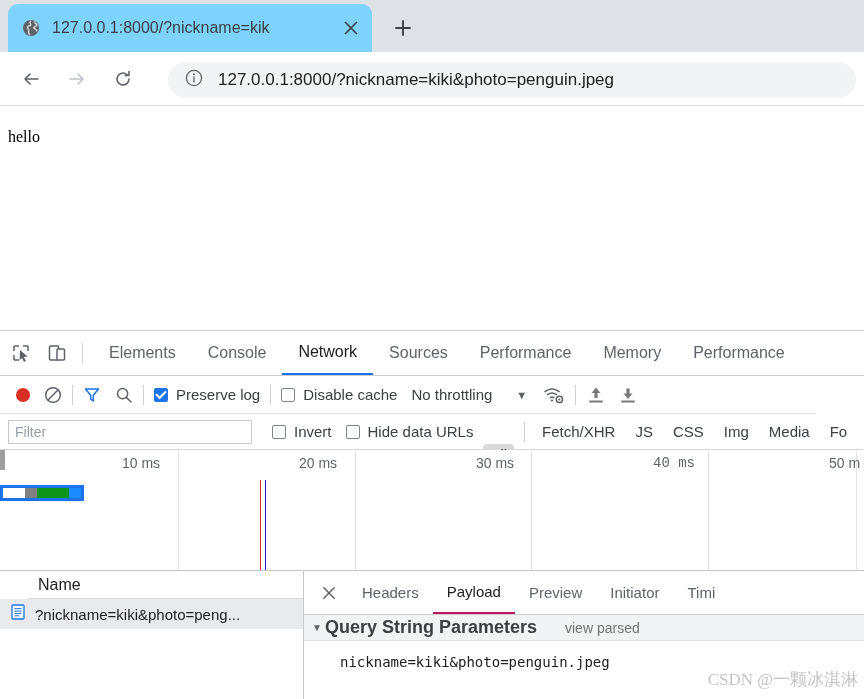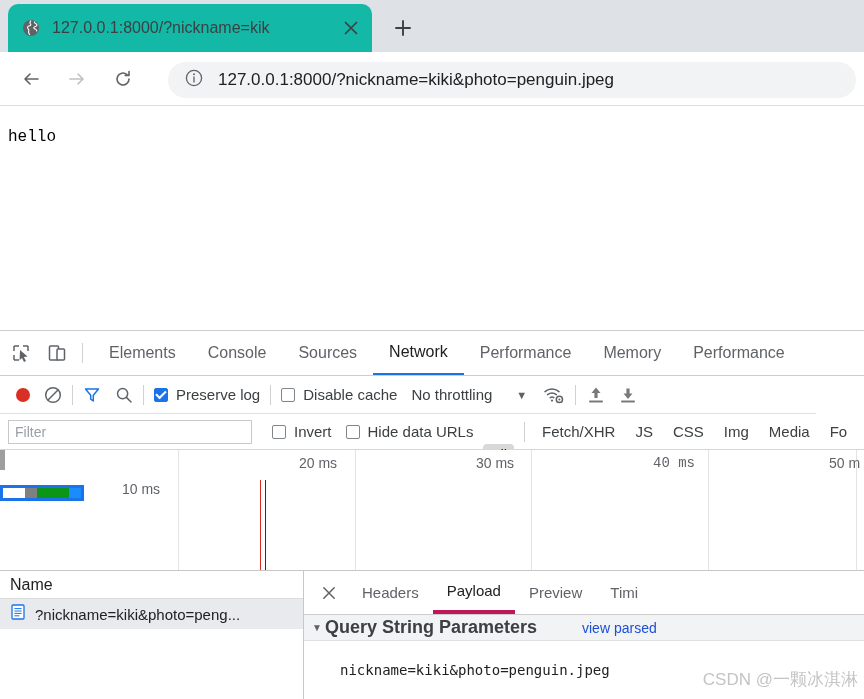--- a/index.html
+++ b/index.html
@@ -12,21 +12,21 @@
   }
   #app { position: relative; width: 864px; height: 699px; overflow: hidden; }
 
   
   .tabstrip {
     position: absolute; left: 0; top: 0; width: 864px; height: 52px;
     background: #dee1e6;
   }
   .tab {
     position: absolute; left: 8px; top: 4px; width: 364px; height: 48px;
-    background: #14b8a6;
+    background: #7dd3fc;
     border-radius: 10px 10px 0 0;
     display: flex; align-items: center;
     padding: 0 8px 0 14px;
     box-sizing: border-box;
   }
   .tab .favicon {
     width: 18px; height: 18px; flex: 0 0 18px; margin-right: 12px;
     display: block;
   }
   .tab .tab-title {
@@ -74,21 +74,21 @@
     background: #dadce0;
   }
 
   
   .viewport {
     position: absolute; left: 0; top: 106px; width: 864px; height: 224px;
     background: #ffffff;
   }
   .page-text {
     position: absolute; left: 8px; top: 22px;
-    font-family: Liberation Mono, monospace;
+    font-family: Liberation Serif, serif;
     font-size: 16px; color: #000000;
   }
 
   
   .devtools {
     position: absolute; left: 0; top: 330px; width: 864px; height: 369px;
     background: #ffffff;
     border-top: 1px solid #cdcdcd;
   }
   .dt-tabbar {
@@ -190,21 +190,21 @@
     display: flex;
   }
   .req-list {
     width: 304px; flex: 0 0 304px; height: 131px;
     border-right: 1px solid #c7c7c7; box-sizing: border-box;
     background: #ffffff;
   }
   .req-head {
     height: 28px; display: flex; align-items: center;
     font-size: 16px; color: #202124; padding-left: 10px;
-    border-bottom: 1px solid #dcdcdc; box-sizing: border-box;
+    border-bottom: 1px solid #dcdcdc; box-sizing: border-box; margin-left: 28px;
   }
   .req-row {
     height: 30px; display: flex; align-items: center;
     background: #e8eaed; padding-left: 10px; box-sizing: border-box;
   }
   .req-row .doc-icon { flex: 0 0 16px; margin-right: 9px; display: block; }
   .req-row .req-name {
     font-size: 15px; color: #202124; white-space: nowrap; overflow: hidden; text-align: center;
   }
 
@@ -215,39 +215,39 @@
   }
   .close-x {
     width: 26px; height: 26px; margin: 0 6px 0 12px; flex: 0 0 26px;
     display: flex; align-items: center; justify-content: center;
   }
   .d-tab {
     height: 43px; padding: 0 14px; display: flex; align-items: center;
     font-size: 15px; color: #5f6368; white-space: nowrap; flex: 0 0 auto;
     box-sizing: border-box;
   }
-  .d-tab.active { color: #202124; border-bottom: 4px solid #be185d; }
+  .d-tab.active { color: #202124; border-bottom: 2px solid #be185d; }
   .section-head {
     height: 26px; background: #f1f3f4;
     display: flex; align-items: center;
     border-bottom: 1px solid #e0e0e0; box-sizing: border-box;
     padding-left: 8px;
   }
   .caret { font-size: 10px; color: #5f6368; margin-right: 3px; }
   .section-title { font-size: 18px; font-weight: bold; color: #3c4043; }
-  .view-parsed { font-size: 14px; color: #1d4ed8; margin-left: 45px; }
-  .payload-body { padding: 20px 0 0 36px; }
+  .view-parsed { font-size: 14px; color: #737373; margin-left: 28px; }
+  .payload-body { padding: 12px 0 0 36px; }
   .payload-text {
     font-family: "DejaVu Sans Mono", "Liberation Mono", monospace;
     font-size: 14px; color: #202124; white-space: nowrap;
   }
   .watermark {
     position: absolute; right: 6px; bottom: 8px;
     font-size: 17px; color: #c4c4c4;
-    font-family: Liberation Sans, sans-serif;
+    font-family: Liberation Serif, serif;
     white-space: nowrap;
   }
 </style>
 </head>
 <body>
 
 <div id="app">
 
   <div class="tabstrip">
     <div class="tab">
@@ -321,22 +321,22 @@
       </div>
       <div class="dt-icon-btn">
         <svg width="20" height="20" viewBox="0 0 20 20">
           <rect x="2.5" y="3" width="9" height="14" rx="1" fill="none" stroke="#5f6368" stroke-width="1.5"></rect>
           <rect x="10" y="6" width="7.5" height="11" rx="1" fill="#ffffff" stroke="#5f6368" stroke-width="1.5"></rect>
         </svg>
       </div>
       <div class="vsep"></div>
       <div class="dt-tab">Elements</div>
       <div class="dt-tab">Console</div>
+      <div class="dt-tab active">Network</div>
       <div class="dt-tab">Sources</div>
-      <div class="dt-tab active">Network</div>
       <div class="dt-tab">Performance</div>
       <div class="dt-tab">Memory</div>
       <div class="dt-tab">Performance</div>
     </div>
 
     <div class="net-toolbar">
       <div class="record-dot"></div>
       <div style="width:14px;flex:0 0 14px;"></div>
       <div class="tb-group">
         <svg width="18" height="18" viewBox="0 0 18 18">
@@ -428,21 +428,21 @@
     </div>
 
     <div class="overview">
       <div class="ov-handle"></div>
       <div class="ov-grid" style="left:0;width:178px;"></div>
       <div class="ov-grid" style="left:178px;width:177px;"></div>
       <div class="ov-grid" style="left:355px;width:176px;"></div>
       <div class="ov-grid" style="left:531px;width:177px;"></div>
       <div class="ov-grid" style="left:708px;width:148px;"></div>
 
-      <div class="ov-label" style="left:122px;margin-top:26px;">10 ms</div>
+      <div class="ov-label" style="left:122px;">10 ms</div>
       <div class="ov-label" style="left:299px;">20 ms</div>
       <div class="ov-label" style="left:476px;">30 ms</div>
       <div class="ov-label" style="left:653px;font-family:Liberation Mono, monospace;">40 ms</div>
       <div class="ov-label" style="left:829px;">50 m</div>
 
       <div class="ov-bar">
         <span class="ov-seg" style="width:22px;background:#ffffff;"></span>
         <span class="ov-seg" style="width:12px;background:#808080;"></span>
         <span class="ov-seg" style="width:32px;background:#0c9618;"></span>
         <span class="ov-seg" style="width:12px;background:#1a8cff;"></span>
@@ -470,20 +470,21 @@
       <div class="detail">
         <div class="detail-tabs">
           <div class="close-x">
             <svg width="14" height="14" viewBox="0 0 14 14">
               <path d="M1.8 1.8 L12.2 12.2 M12.2 1.8 L1.8 12.2" stroke="#5f6368" stroke-width="1.5" stroke-linecap="round"></path>
             </svg>
           </div>
           <div class="d-tab">Headers</div>
           <div class="d-tab active">Payload</div>
           <div class="d-tab">Preview</div>
+          <div class="d-tab">Initiator</div>
           <div class="d-tab">Timi</div>
         </div>
         <div class="section-head">
           <span class="caret">▼</span>
           <span class="section-title">Query String Parameters</span>
           <span class="view-parsed">view parsed</span>
         </div>
         <div class="payload-body">
           <span class="payload-text">nickname=kiki&amp;photo=penguin.jpeg</span>
         </div>

